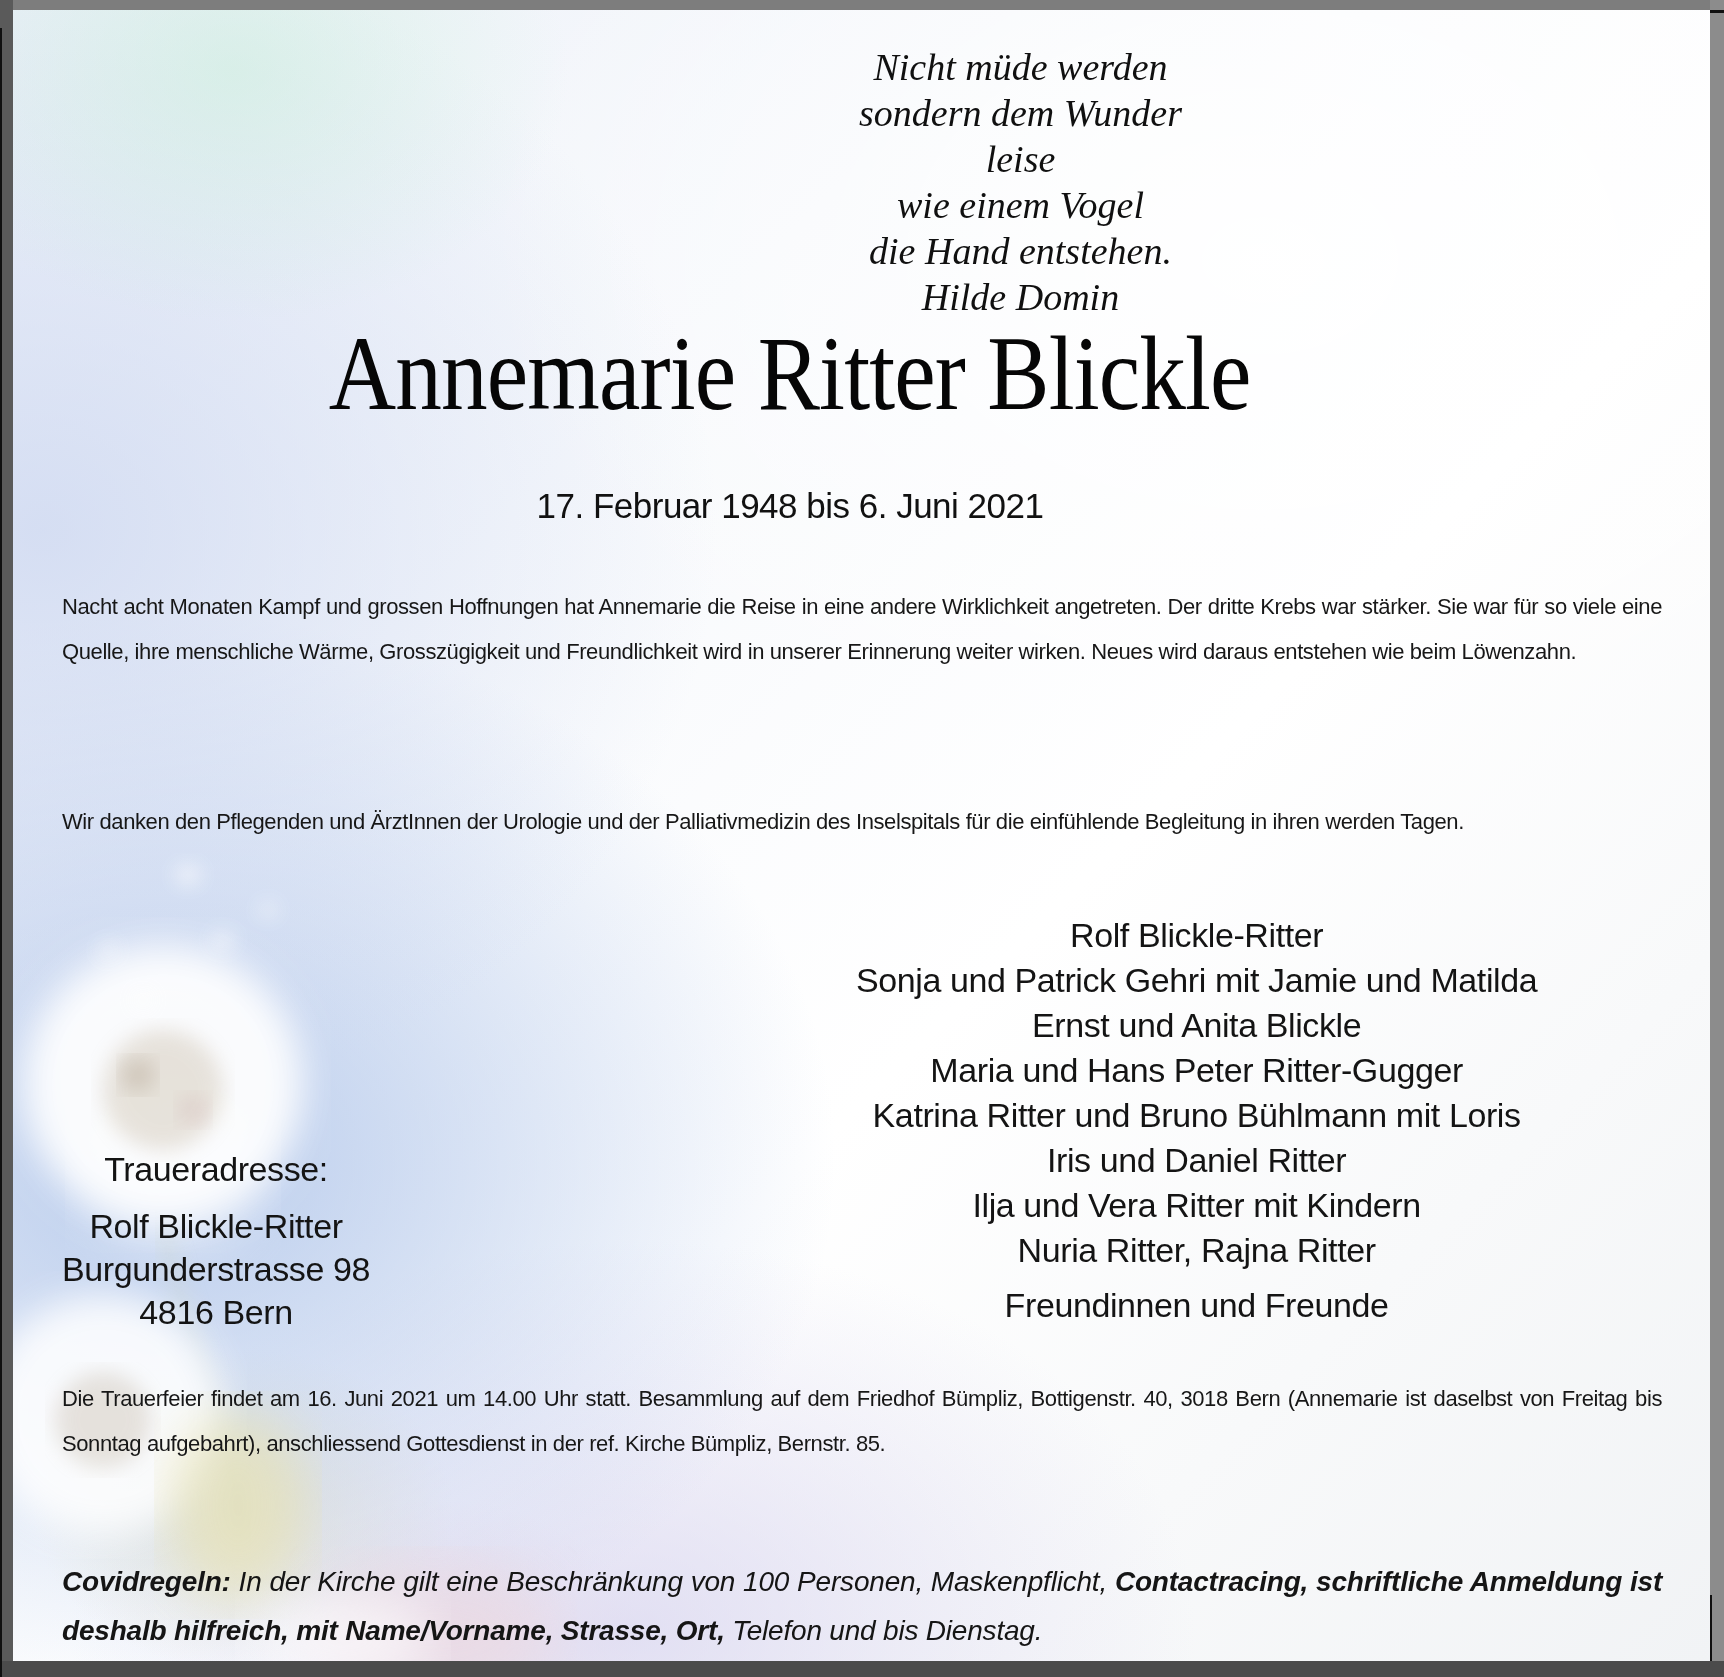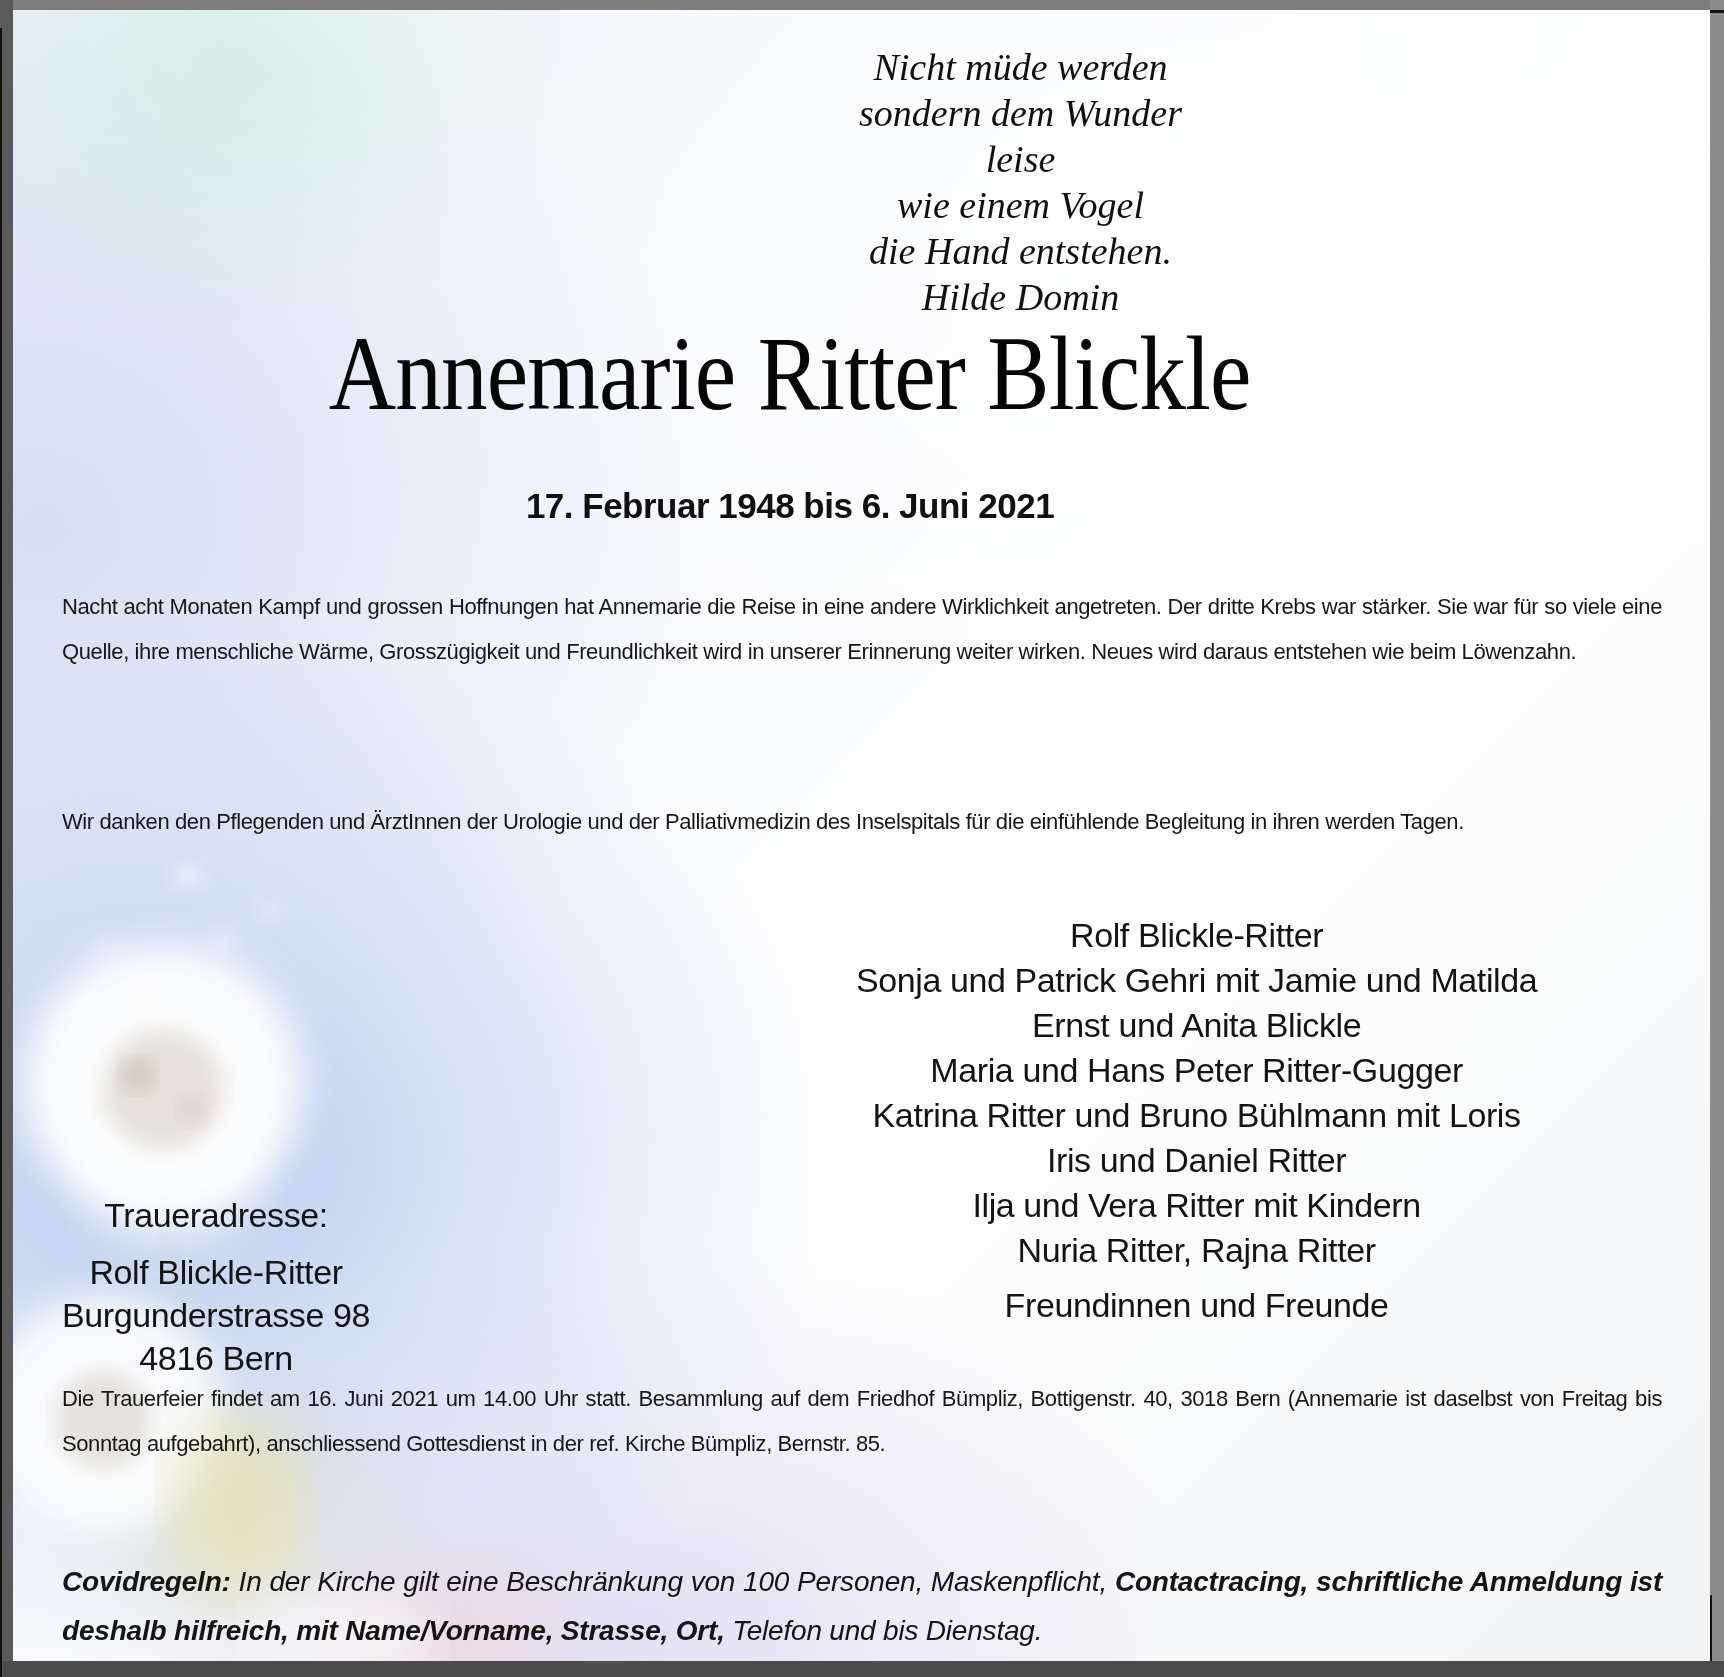--- a/index.html
+++ b/index.html
@@ -59,21 +59,21 @@
     font-size: 106px; line-height: 1.2;
     font-weight: 400;
     color: #060606;
     transform: scaleX(0.88);
     letter-spacing: -1px;
     white-space: nowrap;
   }
   .dates {
     left: 0; top: 476px; width: 1554px;
     text-align: center;
-    font-size: 35px; font-weight: 700;
+    font-size: 35px; font-weight: 400;
     letter-spacing: -0.5px;
     color: #111;
   }
   .body-par {
     left: 49px; width: 1600px;
     margin: 0;
     font-size: 22px; line-height: 45px;
     letter-spacing: -0.4px;
     text-align: justify;
     color: #171717;
@@ -87,21 +87,21 @@
     font-size: 34px; line-height: 45px;
     letter-spacing: -0.4px;
     color: #141414;
   }
   .mourners .group { margin: 0 0 0 0; }
   .mourners .g1 { margin-bottom: 0px; }
   .mourners .g2 { }
   .mourners .g3 { margin-bottom: 10px; }
 
   .address {
-    left: 49px; top: 1184px;
+    left: 49px; top: 1138px;
     font-size: 34px; line-height: 43px;
     letter-spacing: -0.4px;
     color: #141414;
   }
   .address .address-label { margin-bottom: 14px; }
 
   .covid {
     top: 1547px; left: 49px; width: 1600px;
     margin: 0;
     font-size: 28px; line-height: 49px;

